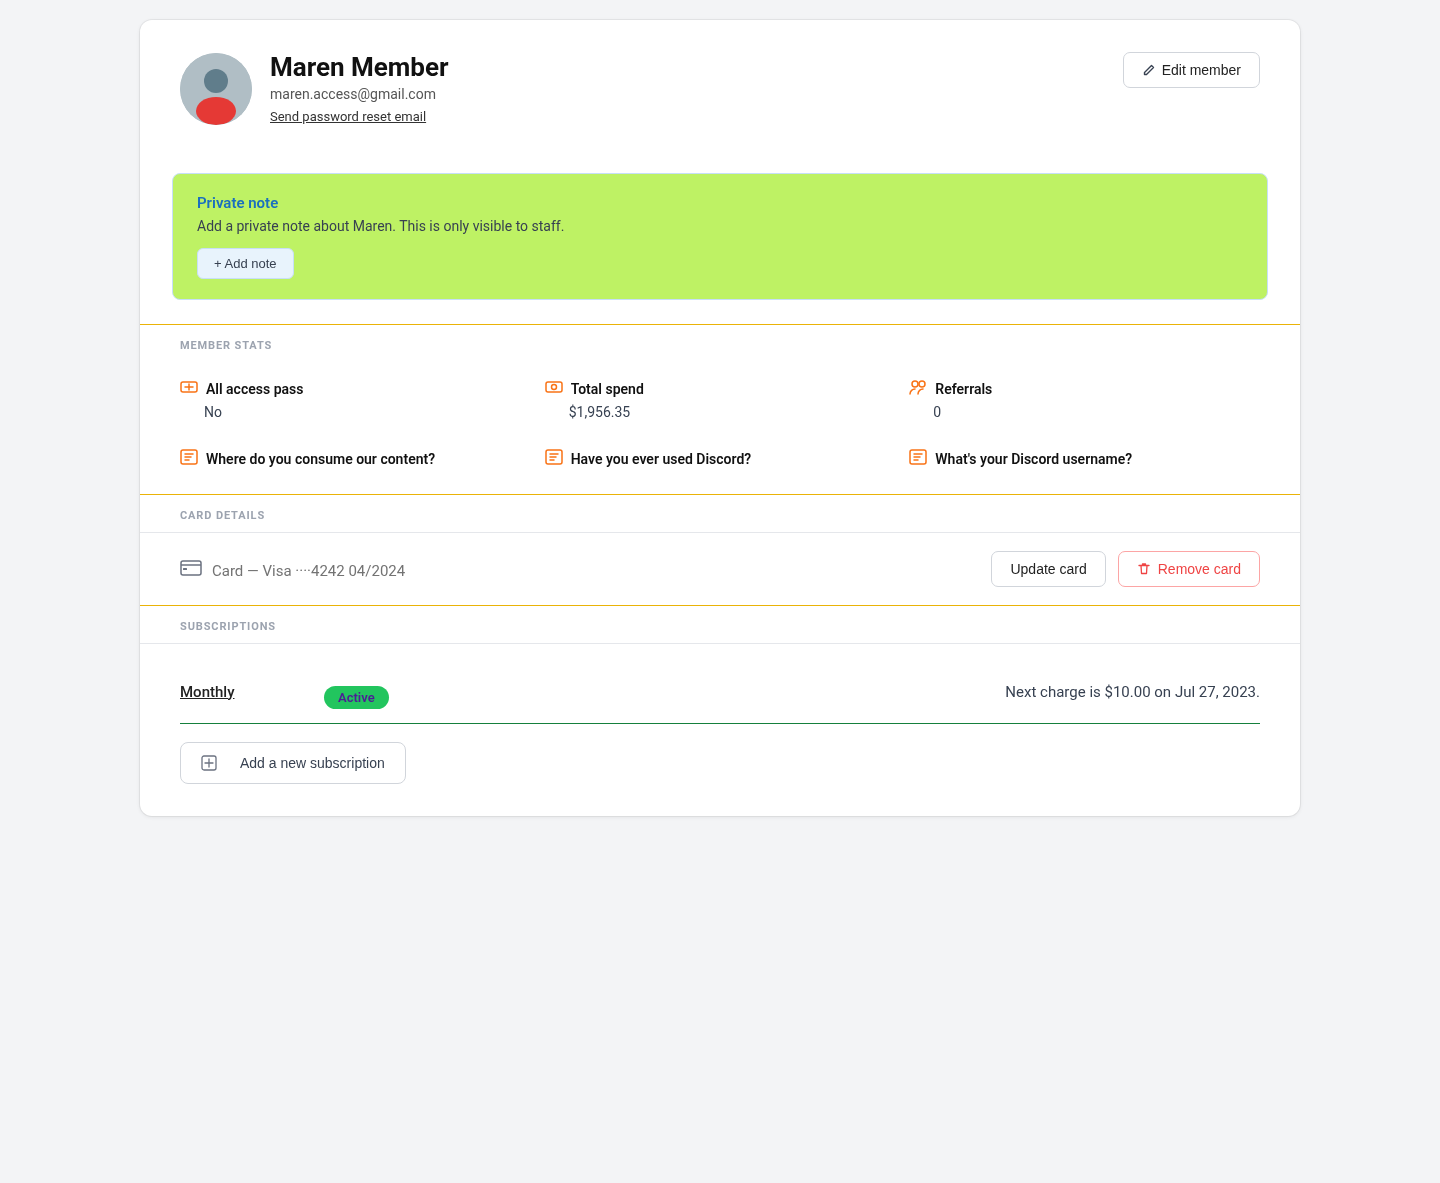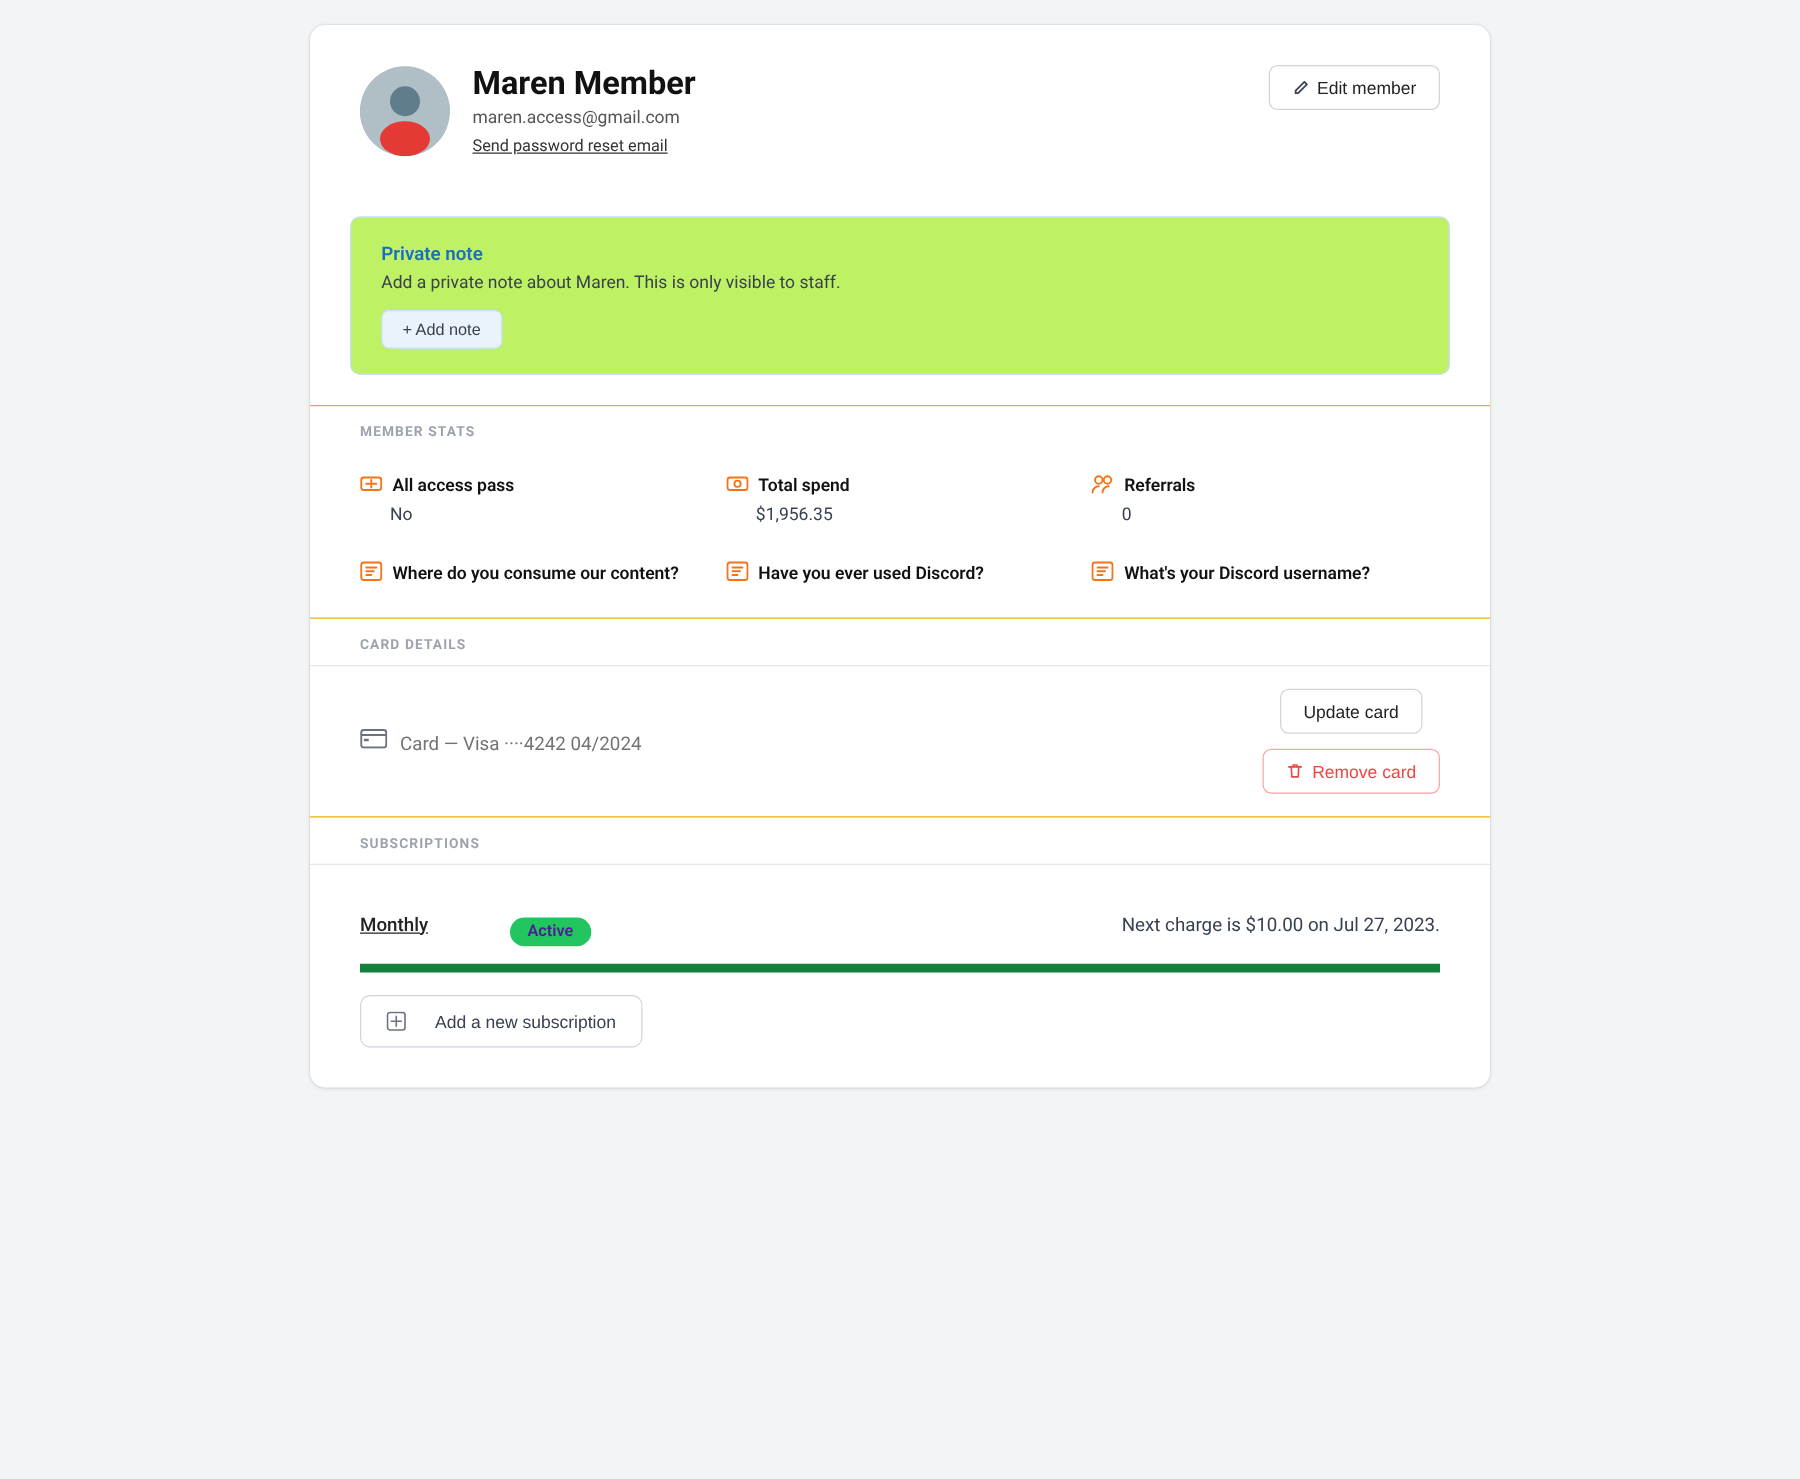--- a/index.html
+++ b/index.html
@@ -9,21 +9,21 @@
       display: flex;
       justify-content: center;
       align-items: flex-start;
       min-height: 100vh;
       padding: 20px;
     }
     .card {
       background: #fff;
       border-radius: 12px;
       box-shadow: 0 1px 4px rgba(0,0,0,0.08), 0 0 0 1px rgba(0,0,0,0.05);
-      width: 944px;
+      width: 1160px;
       padding: 0;
       overflow: hidden;
     }
 
     
     .header {
       display: flex;
       align-items: flex-start;
       justify-content: space-between;
       padding: 32px 40px 24px 40px;
@@ -189,21 +189,20 @@
       color: #737373;
     }
     .card-icon {
       color: #6b7280;
       font-size: 18px;
     }
     .card-actions {
       display: flex;
       align-items: center;
       gap: 12px;
-      flex-direction: column;
     }
     .update-card-btn {
       border: 1.5px solid #d1d5db;
       background: #fff;
       border-radius: 7px;
       padding: 9px 18px;
       font-size: 14px;
       font-weight: 500;
       color: #222;
       cursor: pointer;
@@ -224,21 +223,22 @@
 
     
     .subscriptions-section {
       padding: 16px 40px 8px 40px;
       border-top: 1px solid #e5e7eb;
     }
     .subscription-row {
       display: flex;
       align-items: center;
       padding: 14px 0;
-      border-bottom: 7px solid #15803d;
+      border-bottom: 1px solid #15803d;
+      gap: 24px;
     }
     .subscription-name {
       font-size: 15px;
       color: #222;
       text-decoration: underline;
       cursor: pointer;
       min-width: 120px;
       font-weight: 500;
     }
     .active-badge {

